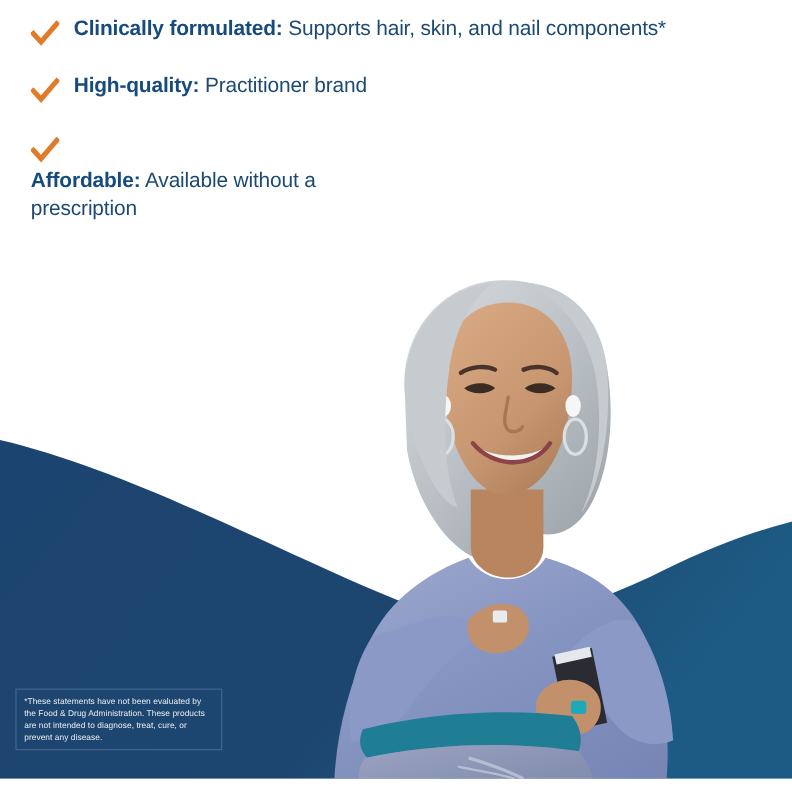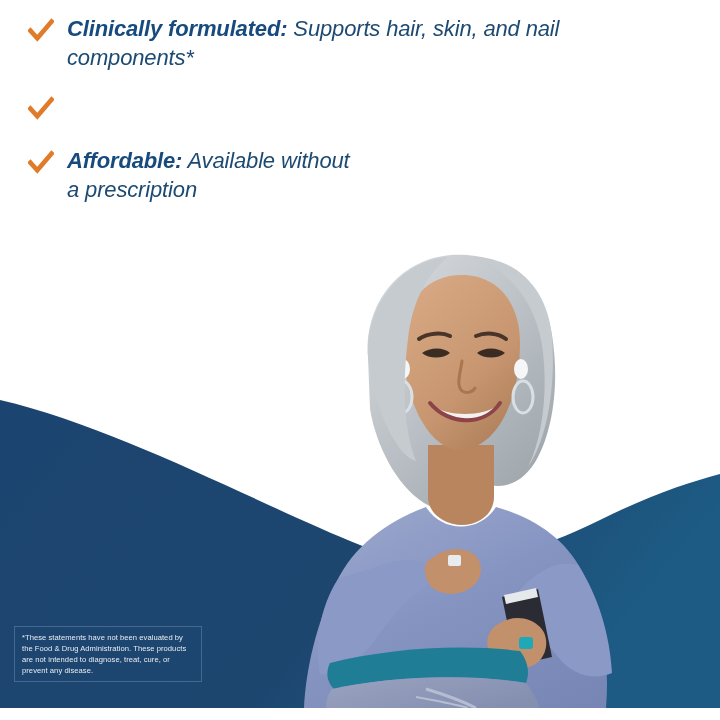--- a/index.html
+++ b/index.html
@@ -45,27 +45,26 @@
   .bullet-row:nth-child(1) { margin-bottom: 20px; }
   .check-icon {
     flex: 0 0 auto;
     width: 26px;
     height: 28px;
     margin-right: 13px;
     margin-top: 4px;
   }
   .check-icon svg { display: block; }
   .bullet-text {
-    font-size: 22px;
+    font-size: 19px;
     line-height: 1.32;
     color: #1c4a72;
     font-weight: 400;
     letter-spacing: -0.15px;
     max-width: 600px;
-    font-style: italic;
   }
   .bullet-lead {
     font-weight: 700;
     color: #174b7d;
   }
 
   
   #person-photo {
     position: absolute;
     left: 276px;
@@ -139,23 +138,26 @@
       </div>
     </div>
 
 
     <div class="bullet-row">
       <span class="check-icon">
         <svg width="26" height="28" viewBox="0 0 26 28" xmlns="http://www.w3.org/2000/svg">
           <path d="M2.4 12.6 L9.3 20.2 L23.6 3.6" fill="none" stroke="#e07b2a" stroke-width="4.6" stroke-linecap="square" stroke-linejoin="miter"></path>
         </svg>
       </span>
+      <div class="bullet-text">
+        <span class="bullet-lead">High-quality:</span><span> Practitioner brand</span>
+      </div>
     </div>
 
-    <div class="bullet-row" style="max-width:360px;">
+    <div class="bullet-row" style="max-width:360px;flex-direction:column;">
       <span class="check-icon">
         <svg width="26" height="28" viewBox="0 0 26 28" xmlns="http://www.w3.org/2000/svg">
           <path d="M2.4 12.6 L9.3 20.2 L23.6 3.6" fill="none" stroke="#e07b2a" stroke-width="4.6" stroke-linecap="square" stroke-linejoin="miter"></path>
         </svg>
       </span>
       <div class="bullet-text" style="max-width:290px;">
         <span class="bullet-lead">Affordable:</span><span> Available without a prescription</span>
       </div>
     </div>
 

